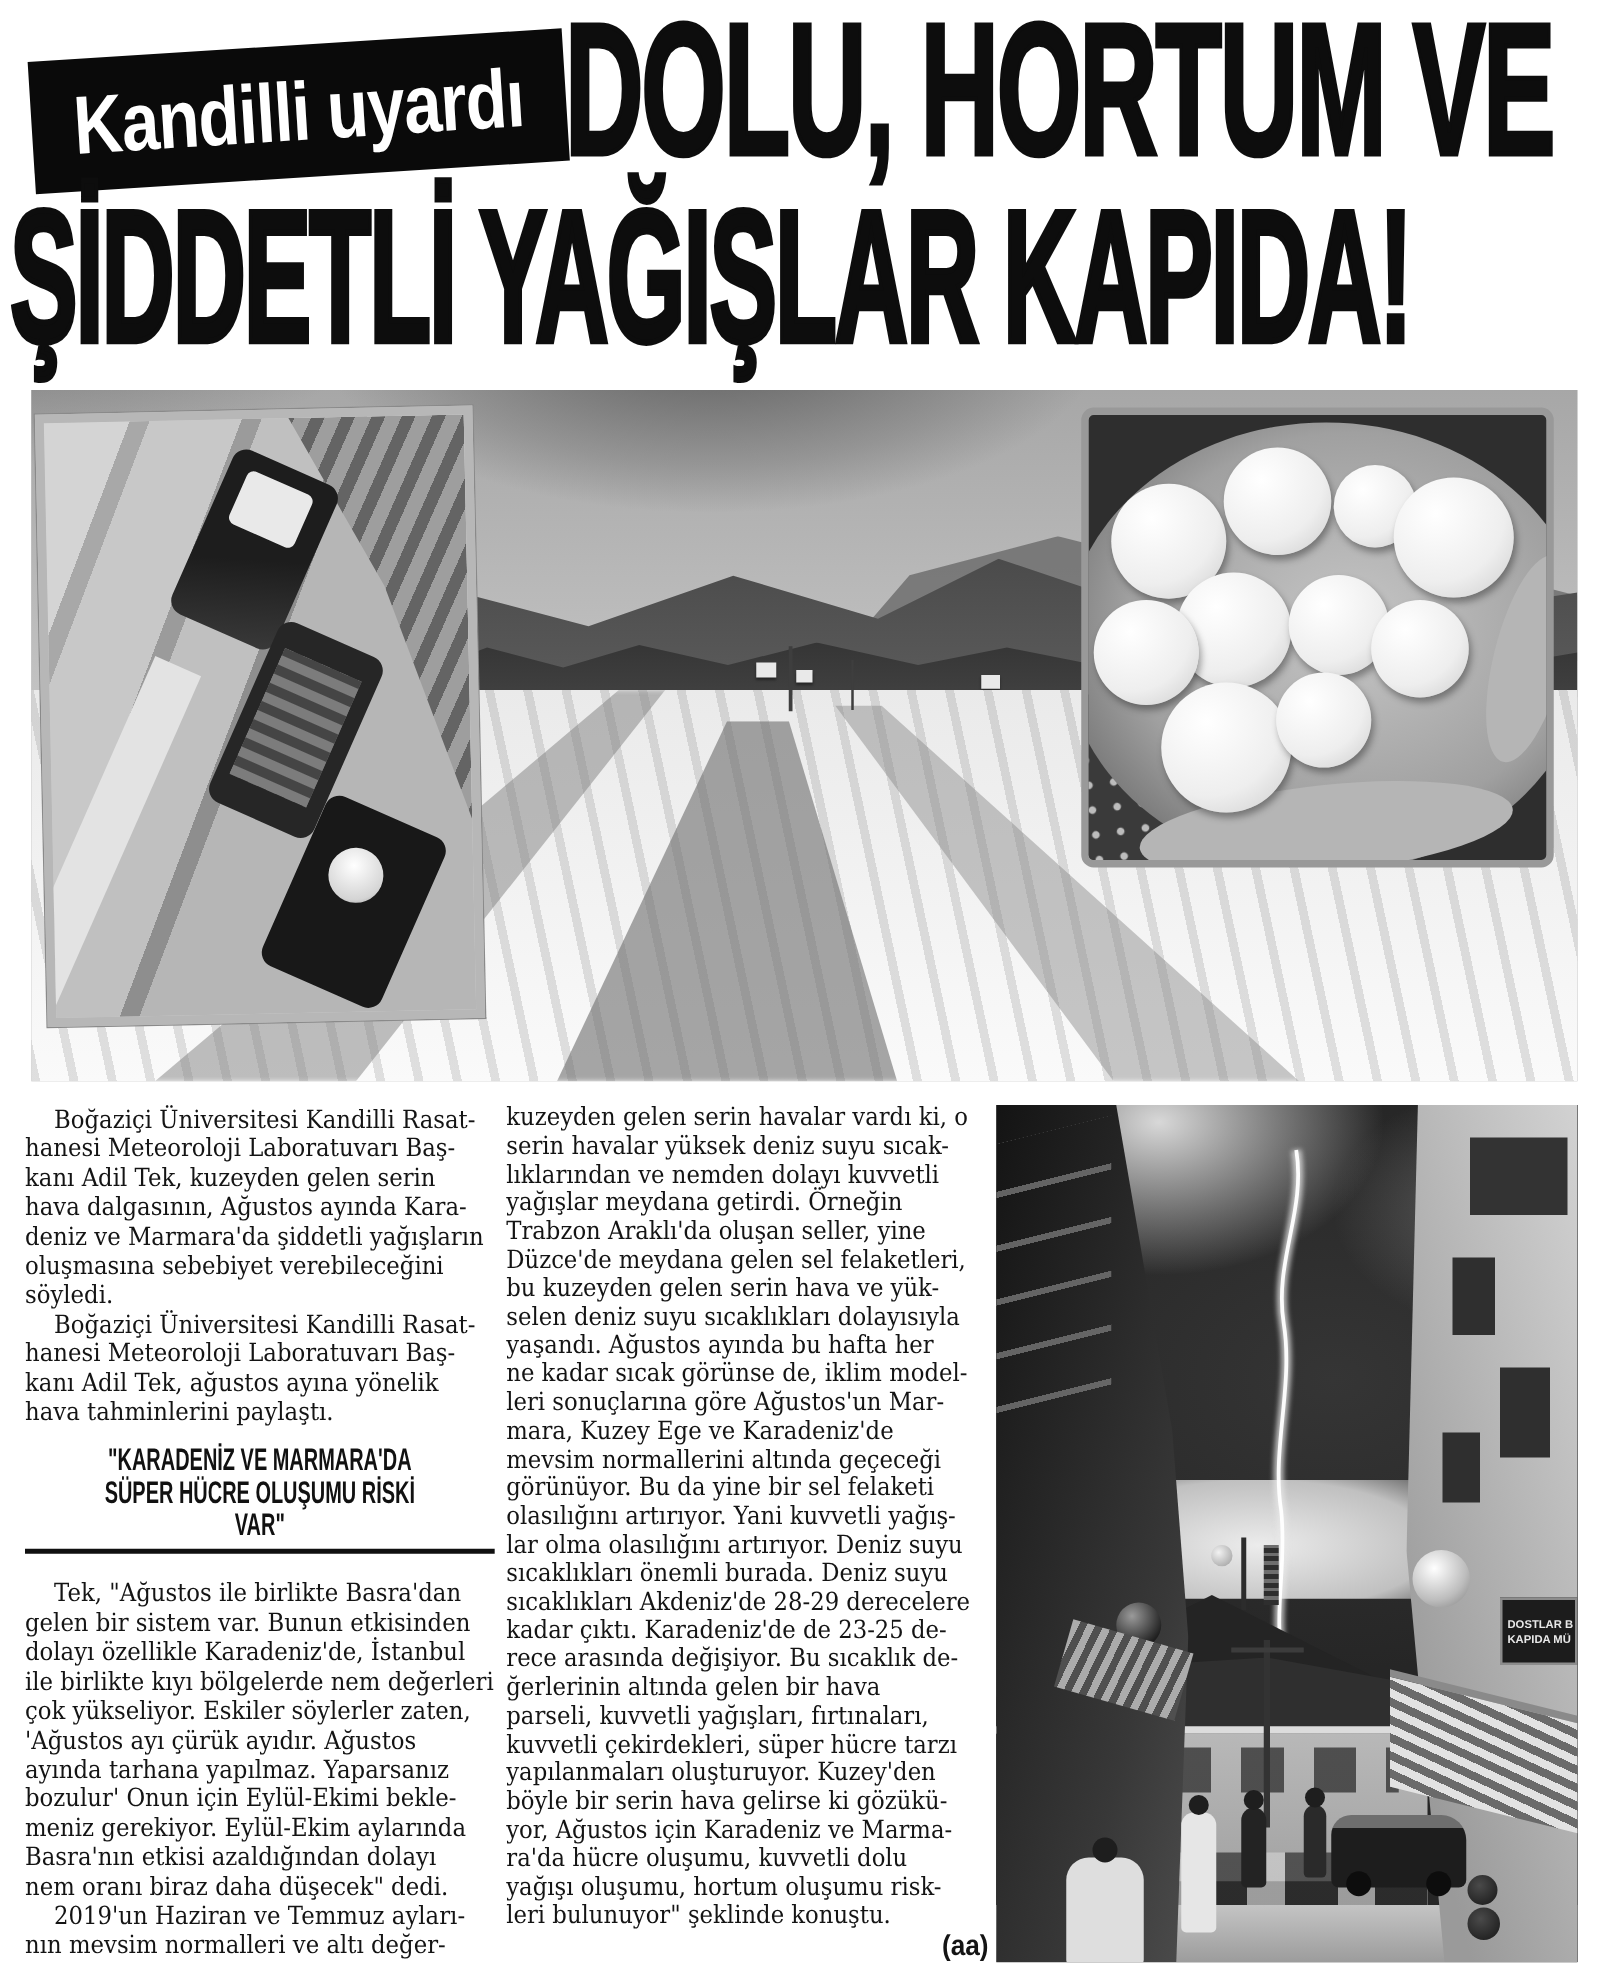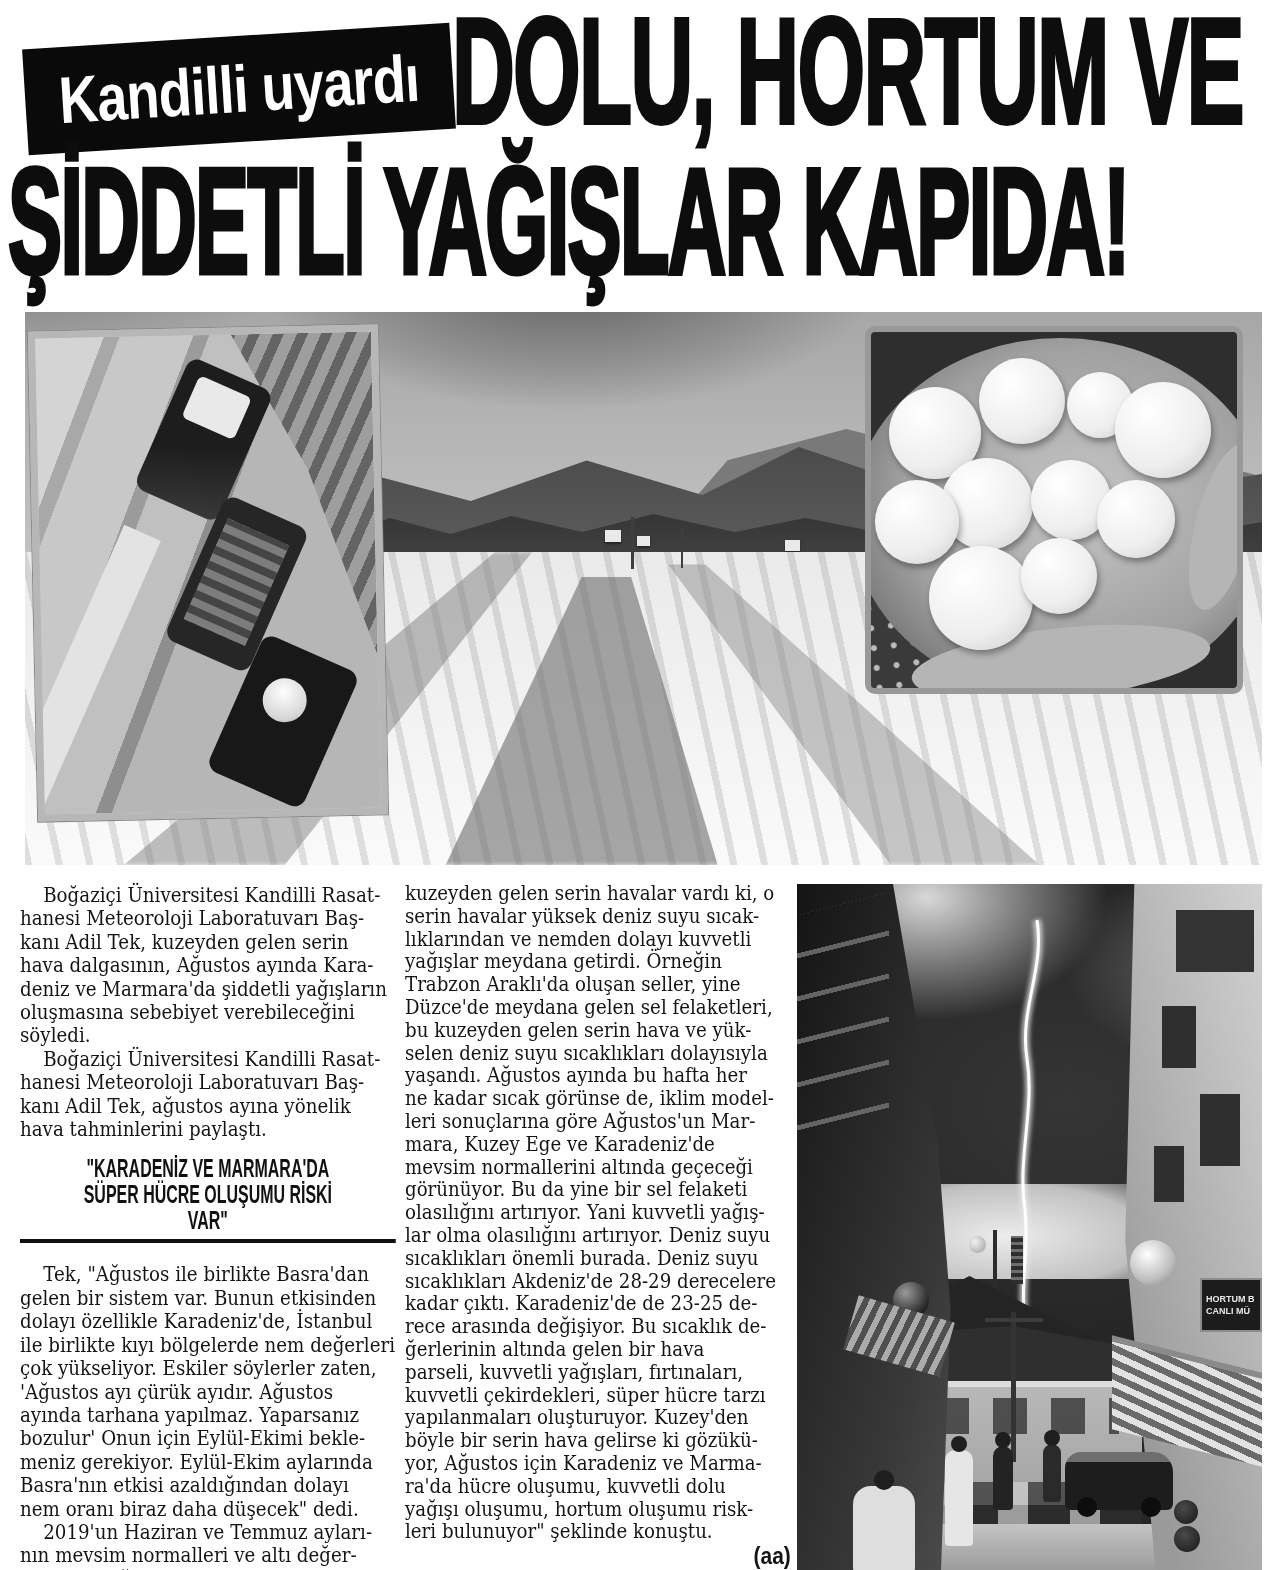--- a/index.html
+++ b/index.html
@@ -290,22 +290,22 @@
     <div class="t-lamp"></div>
     <div class="t-awn"></div>
 
     <div class="t-bright"></div>
     <div class="t-rb-balc"></div>
     <div class="t-rb-win" style="right:66px;top:122px;width:34px;height:62px;"></div>
     <div class="t-rb-win" style="right:22px;top:210px;width:40px;height:72px;"></div>
     <div class="t-rb-win" style="right:78px;top:262px;width:30px;height:56px;"></div>
     <div class="t-dish"></div>
     <div class="t-sign">
-      <span>HORTUM B</span>
-      <span>CANLI MÜ</span>
+      <span>DOSTLAR B</span>
+      <span>KAPIDA MÜ</span>
     </div>
     <div class="t-rawn"></div>
     <div class="t-barrel" style="right:64px;top:616px;width:24px;height:24px;"></div>
     <div class="t-barrel" style="right:62px;top:642px;width:26px;height:26px;"></div>
 
     <div class="t-person" style="left:148px;top:566px;width:28px;height:96px;background:#e6e6e6;">
       <div class="t-head"></div>
     </div>
     <div class="t-person" style="left:196px;top:562px;width:20px;height:64px;background:#232323;">
       <div class="t-head"></div>

